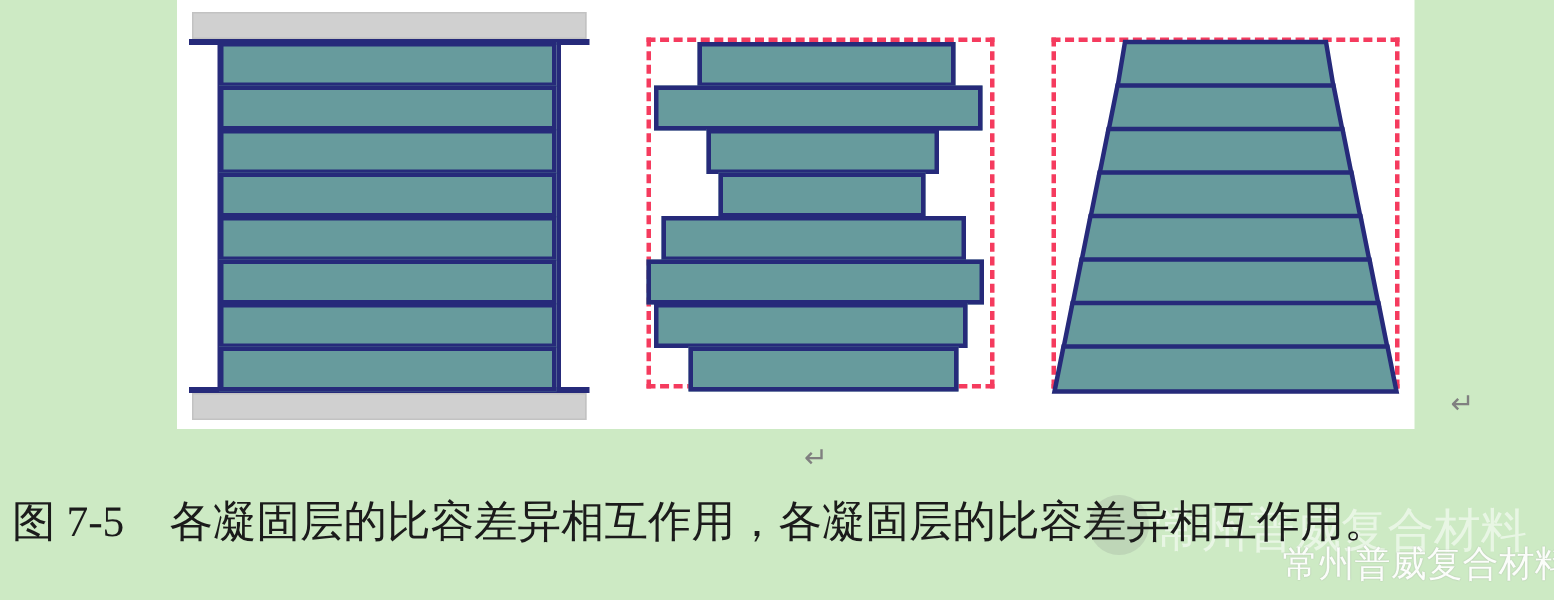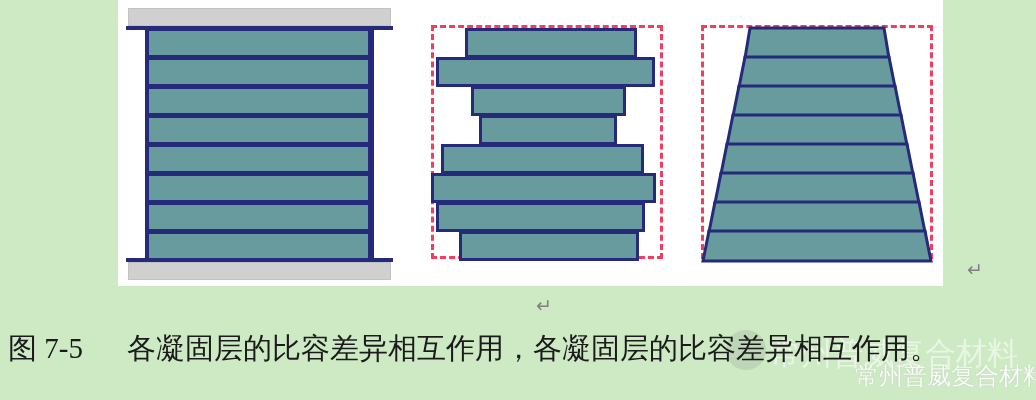--- a/index.html
+++ b/index.html
@@ -127,21 +127,21 @@
     position: absolute;
     left: 8px;
     top: 332px;
     width: 1024px;
     font-size: 29px;
     line-height: 1.15;
     color: #1b1b1b;
     white-space: nowrap;
     letter-spacing: 0px;
   }
-  .caption .cap-label { margin-right: 18px; }
+  .caption .cap-label { margin-right: 4px; }
   .caption .cap-gap   { display: inline-block; width: 26px; }
 
   
   .watermark {
     position: absolute;
     left: 855px;
     top: 360px;
     font-size: 24px;
     color: #ffffff;
     opacity: 0.92;

